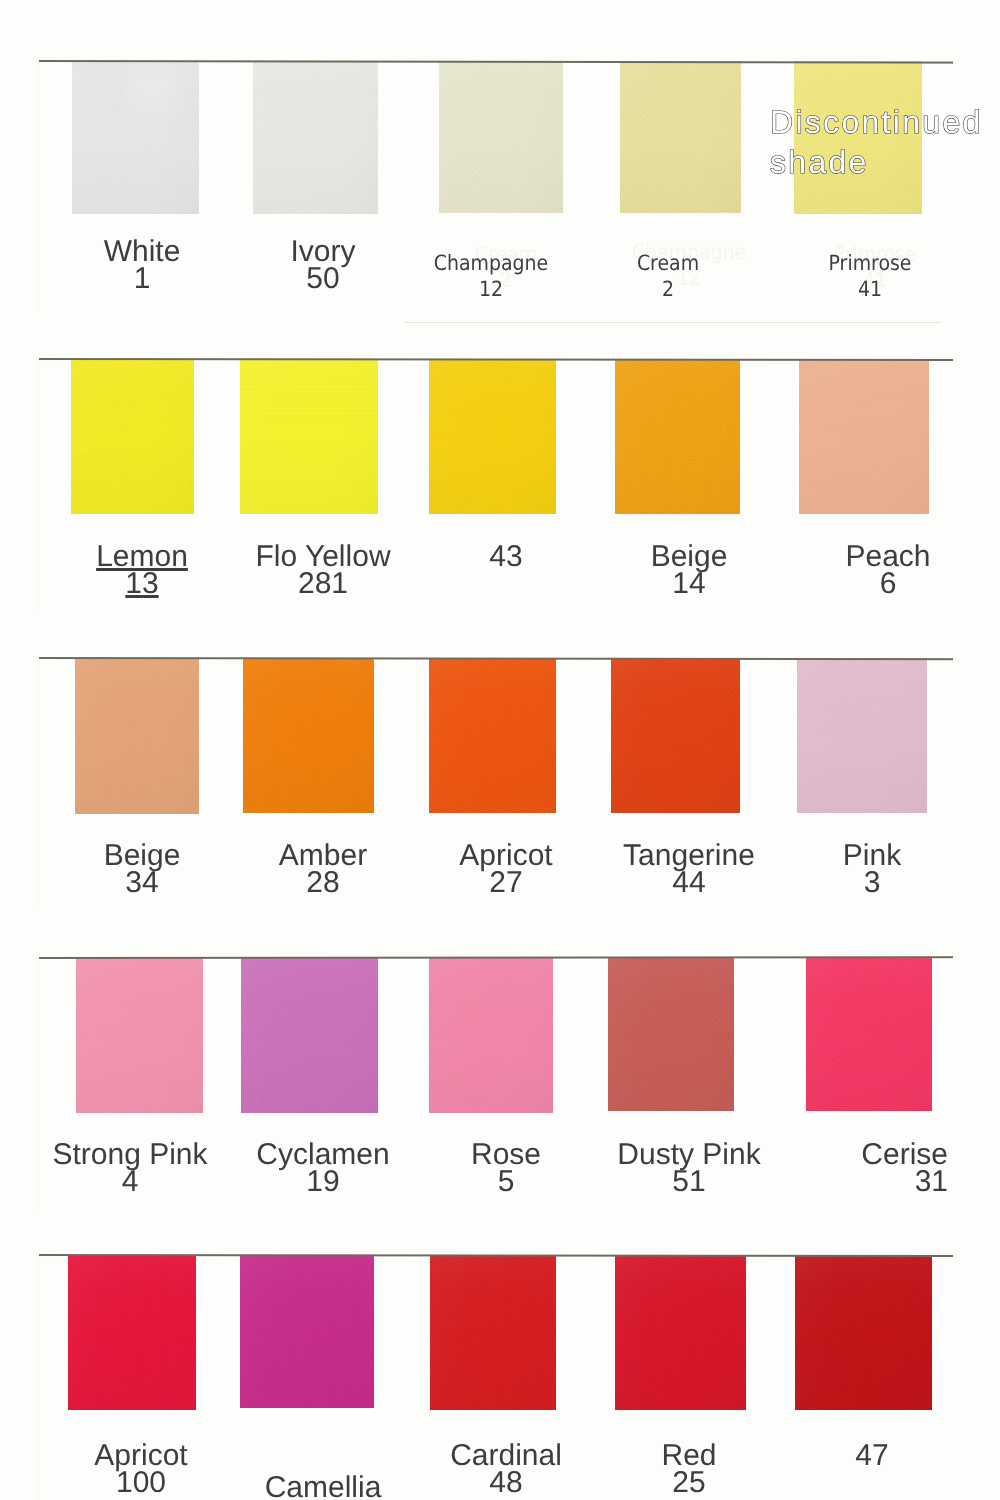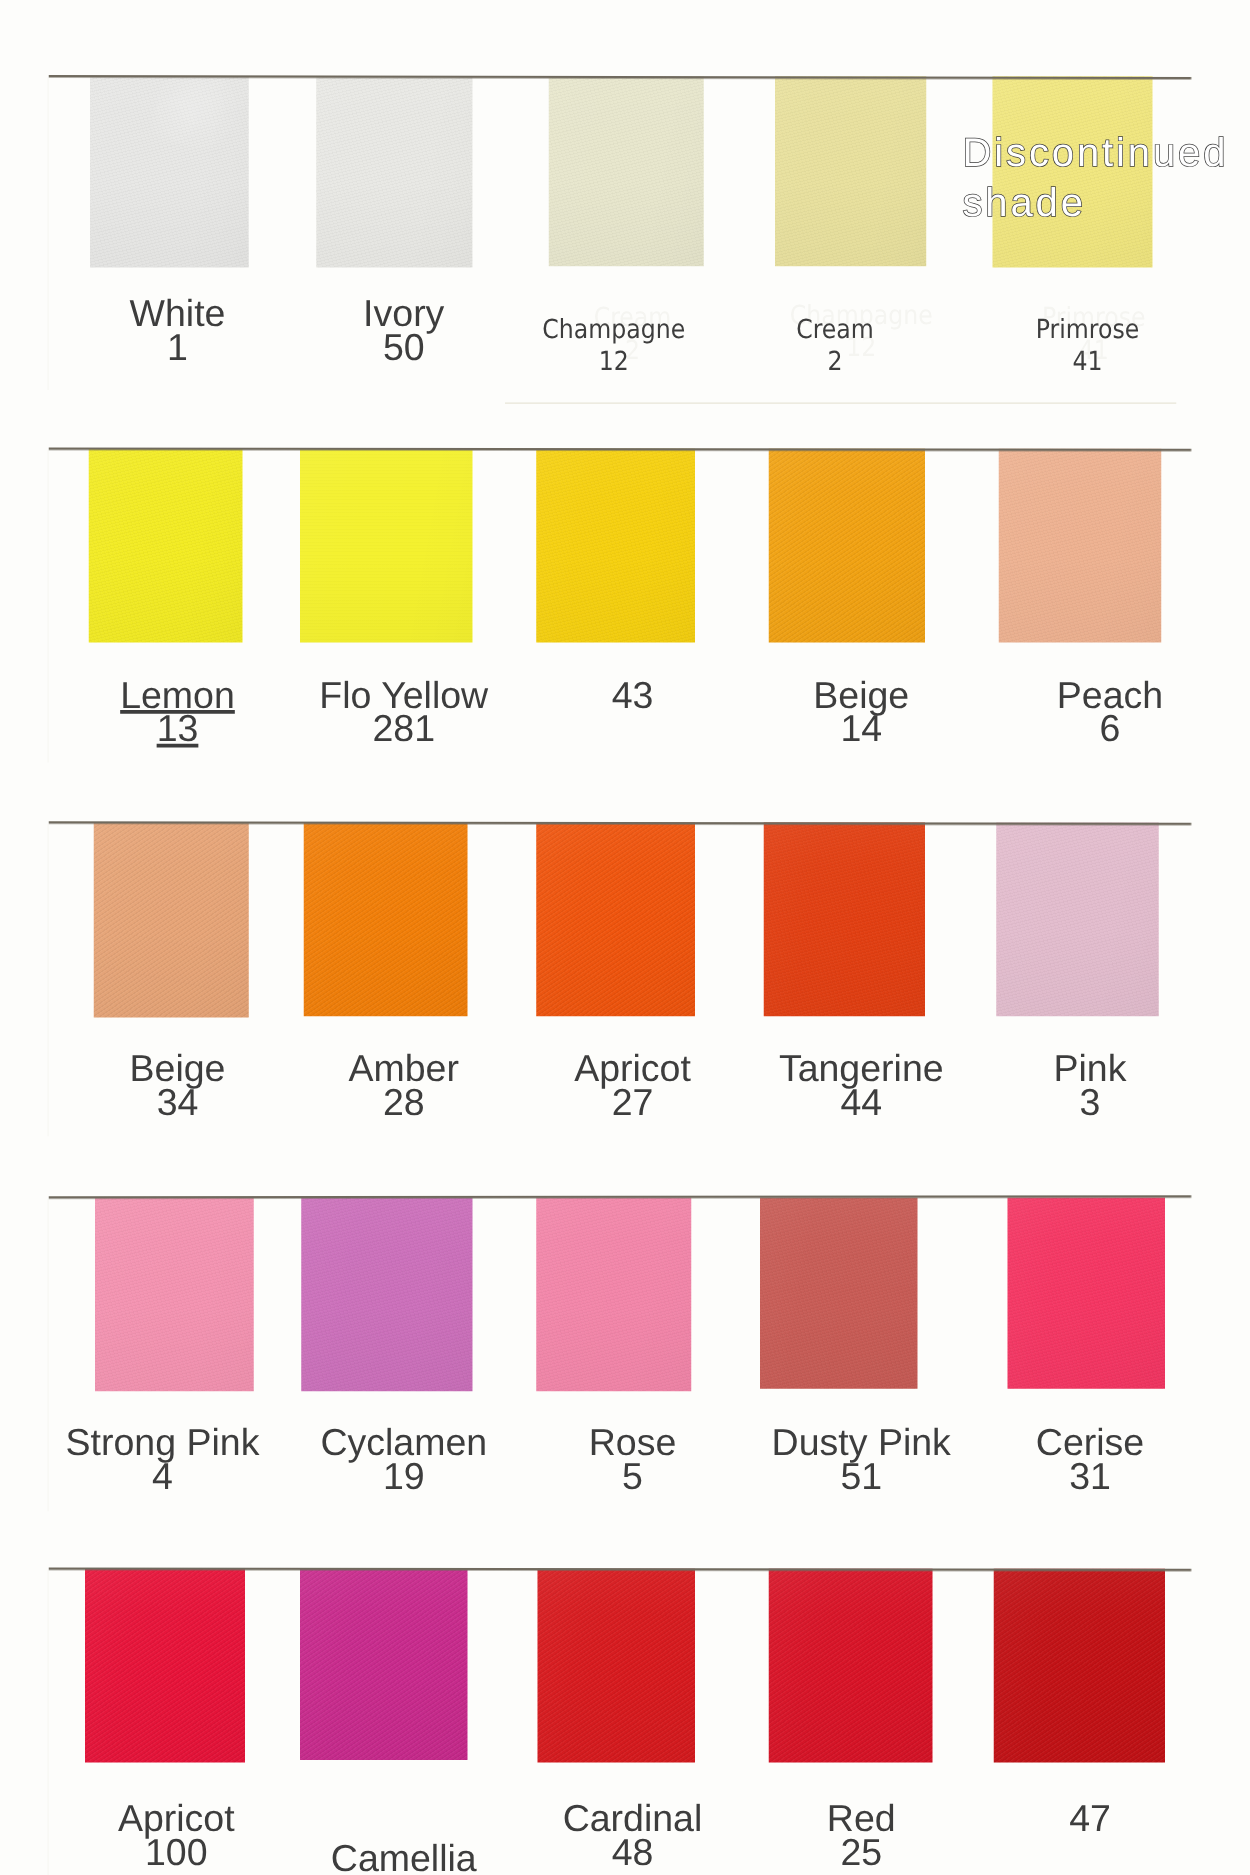--- a/index.html
+++ b/index.html
@@ -203,21 +203,21 @@
         <div class="sheen"></div>
       </div>
   <div class="label st-a" style="left:569px;top:1141px;width:240px;">
         <span>Dusty Pink</span>
         <span>51</span>
       </div>
   <div class="swatch w-plain" style="left: 806px; top: 958px; width: 126px; height: 153px; background: rgb(245, 54, 99);">
         <div class="weave"></div>
         <div class="sheen"></div>
       </div>
-  <div class="label st-a" style="left:752px;top:1141px;width:240px;">
+  <div class="label st-a" style="left:708px;top:1141px;width:240px;text-align:right;">
         <span>Cerise</span>
         <span>31</span>
       </div>
 </div>
 <div class="row">
   <div class="rod" style="left: 39px; top: 1254px; width: 914px; transform: rotate(0.063deg); transform-origin: left center; background: rgb(112, 106, 94);"></div>
   <div class="swatch w-twill" style="left: 68px; top: 1255px; width: 128px; height: 155px; background: rgb(231, 19, 57);">
         <div class="weave"></div>
         <div class="sheen"></div>
       </div>

